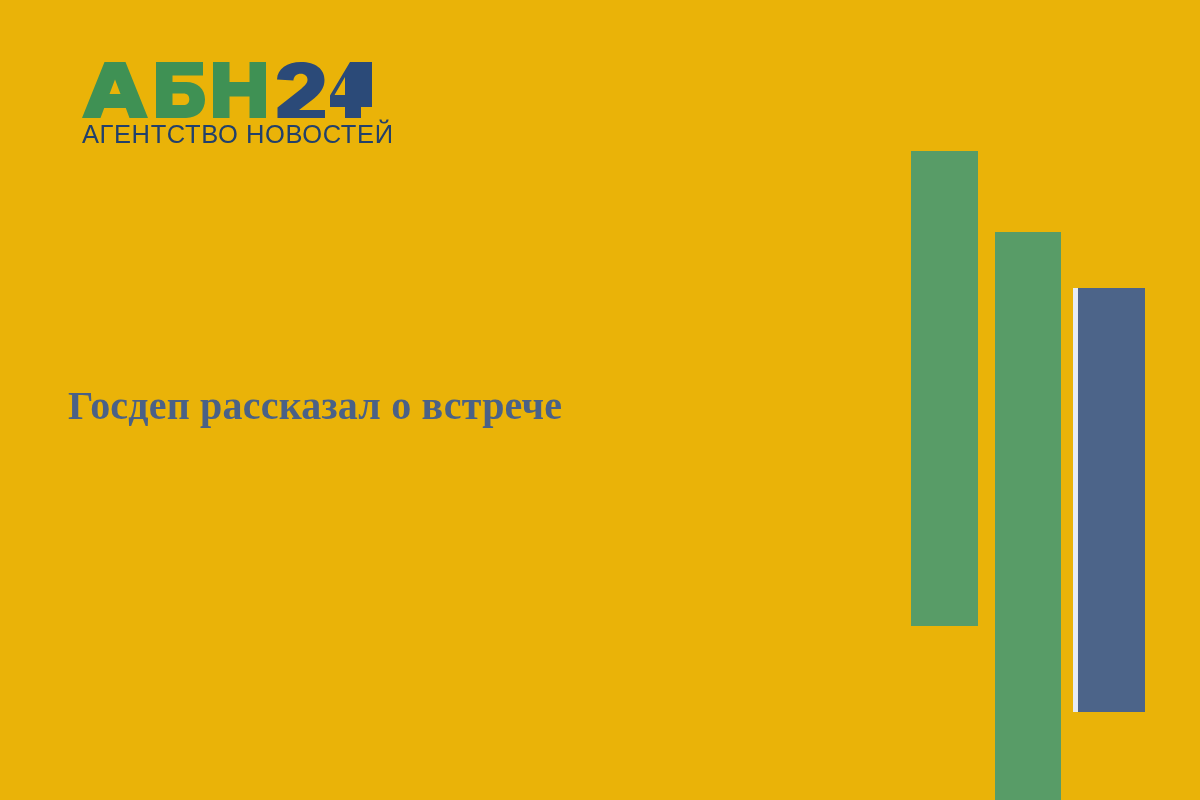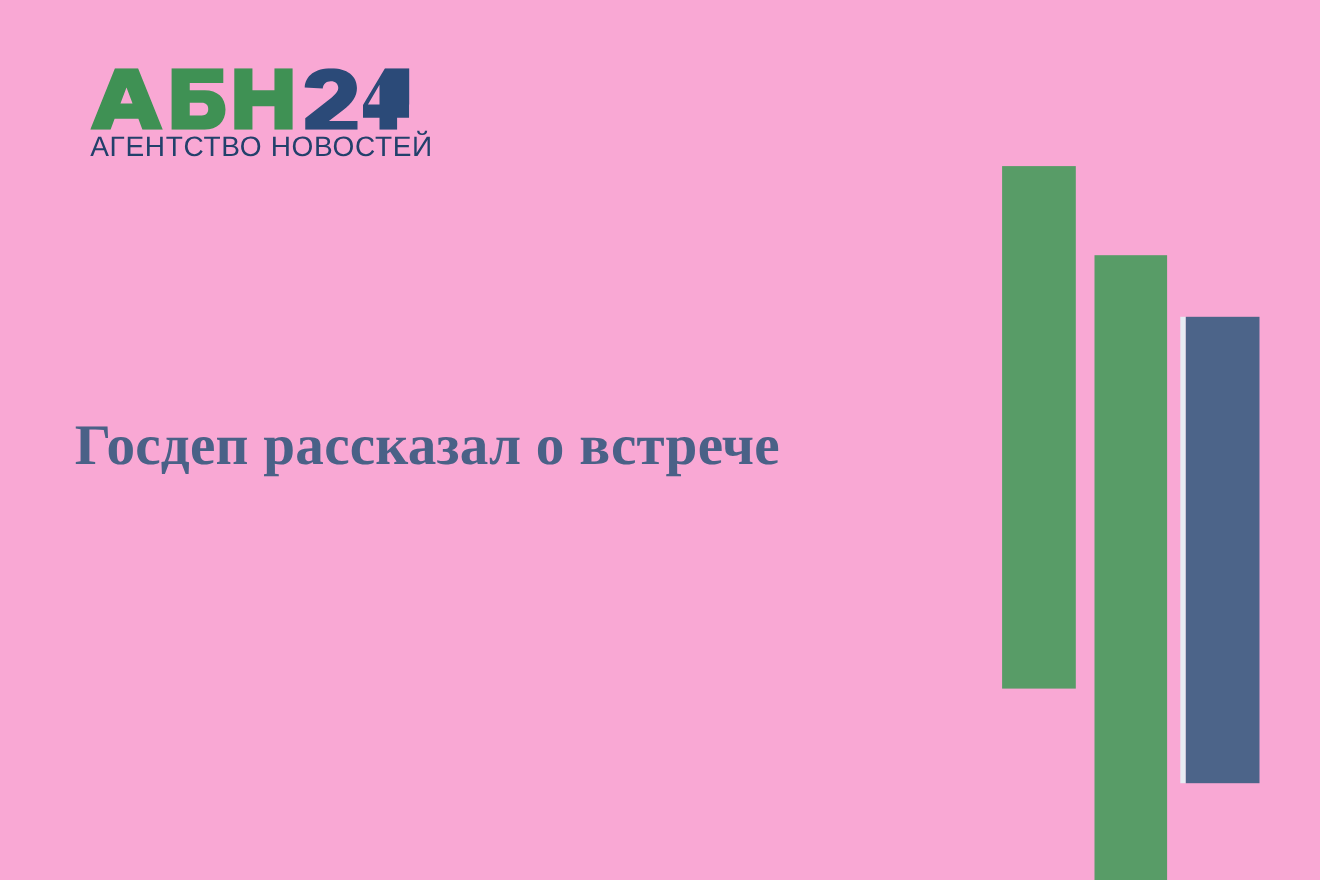--- a/index.html
+++ b/index.html
@@ -68,31 +68,31 @@
   #headline {
     position: absolute;
     left: 68px;
     top: 356px;
     width: 790px;
   }
   .headline-line {
     display: block;
     font-family: "Liberation Serif", "DejaVu Serif", serif;
     font-weight: 700;
-    font-size: 52px;
+    font-size: 40px;
     line-height: 100px;
     color: #4a6187;
     white-space: nowrap;
     letter-spacing: 0.2px;
   }
 </style>
 </head>
 <body style="background: rgb(237, 237, 237);">
 
-<div id="card" style="background: #f9a8d4;">
+<div id="card" style="background: #eab308;">
 
   <div id="bars">
     <div class="bar-accent" style="left: 1073px; top: 288px; width: 5px; height: 424px; background: rgb(230, 236, 243);"></div>
     <div class="bar" style="left: 911px; top: 151px; width: 67px; height: 475px; background: rgb(88, 156, 103);"></div>
     <div class="bar" style="left: 995px; top: 232px; width: 66px; height: 568px; background: rgb(88, 156, 103);"></div>
     <div class="bar" style="left: 1078px; top: 288px; width: 67px; height: 424px; background: rgb(76, 100, 137);"></div>
   </div>
 
   <div id="logo">
     <svg id="logo-mark" viewBox="0 0 290 56" height="56" width="290" xmlns="http://www.w3.org/2000/svg" aria-hidden="true">

